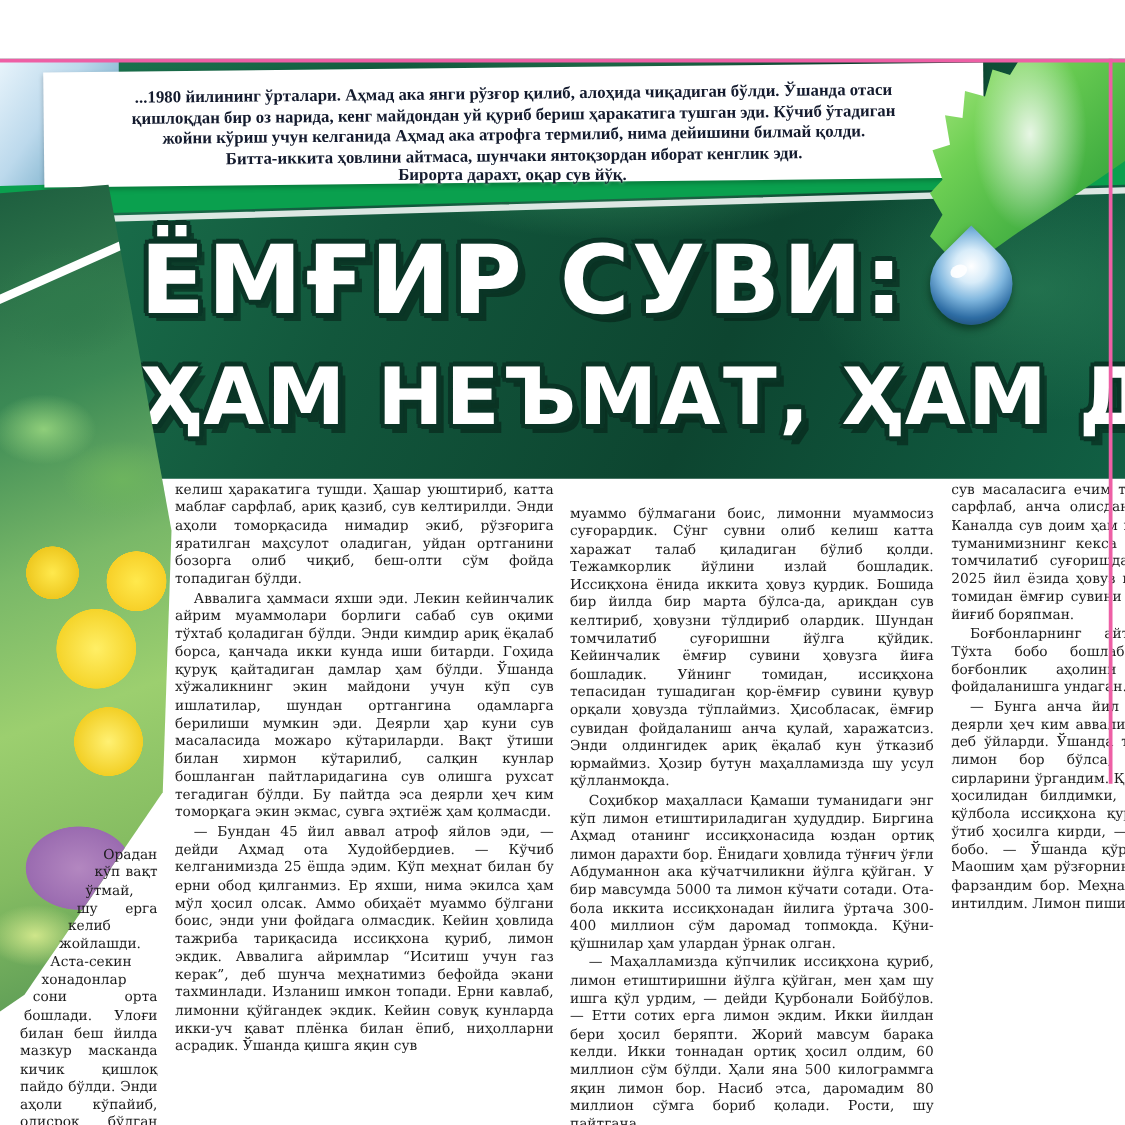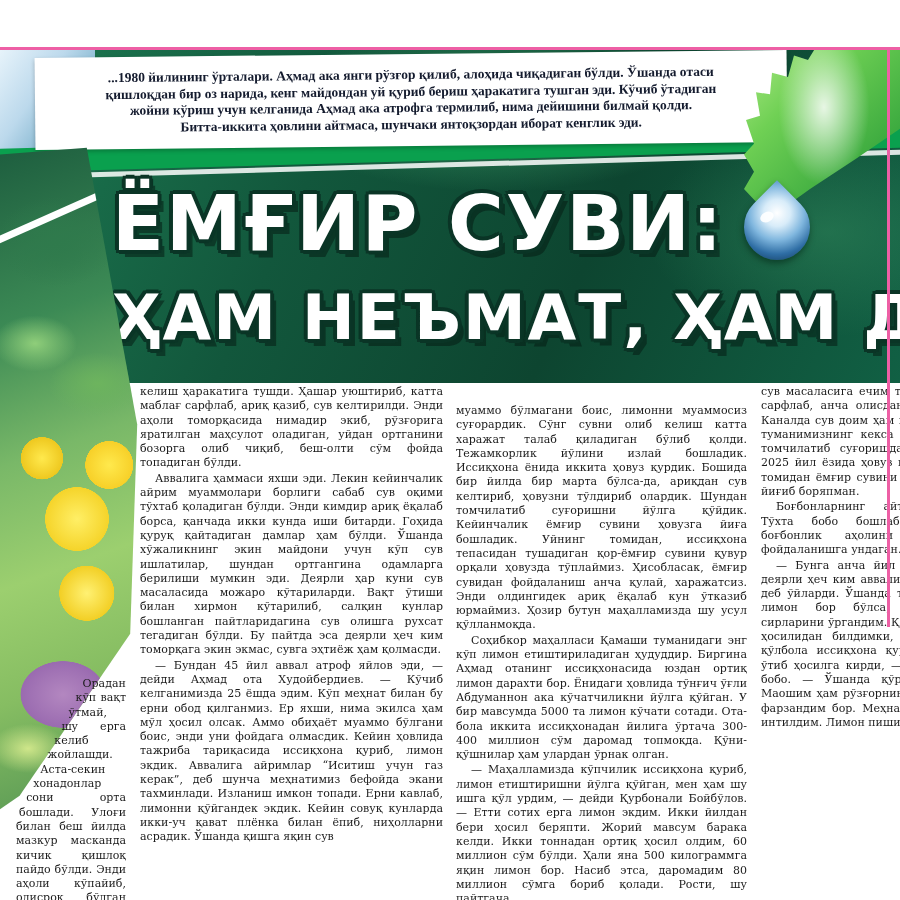--- a/index.html
+++ b/index.html
@@ -94,20 +94,21 @@
   <div class="topleft-photo"></div>
   <div class="swoosh"></div>
   <div class="swoosh-white"></div>
 
   <div class="banner">
     <div>...1980 йилининг ўрталари. Аҳмад ака янги рўзғор қилиб, алоҳида чиқадиган бўлди. Ўшанда отаси</div>
     <div>қишлоқдан бир оз нарида, кенг майдондан уй қуриб бериш ҳаракатига тушган эди. Кўчиб ўтадиган</div>
     <div>жойни кўриш учун келганида Аҳмад ака атрофга термилиб, нима дейишини билмай қолди.</div>
     <div>Битта-иккита ҳовлини айтмаса, шунчаки янтоқзордан иборат кенглик эди.</div>
   </div>
+  <div class="banner-line5">Бирорта дарахт, оқар сув йўқ.</div>
 
   <div class="headline">
     <div class="l1">ЁМҒИР СУВИ:</div>
     <div class="l2">ҲАМ НЕЪМАТ, ҲАМ ДАРОМАД</div>
   </div>
 
   <div class="aloe"></div>
   <div class="droplet"></div>
   <div class="droplet-shine"></div>
 

